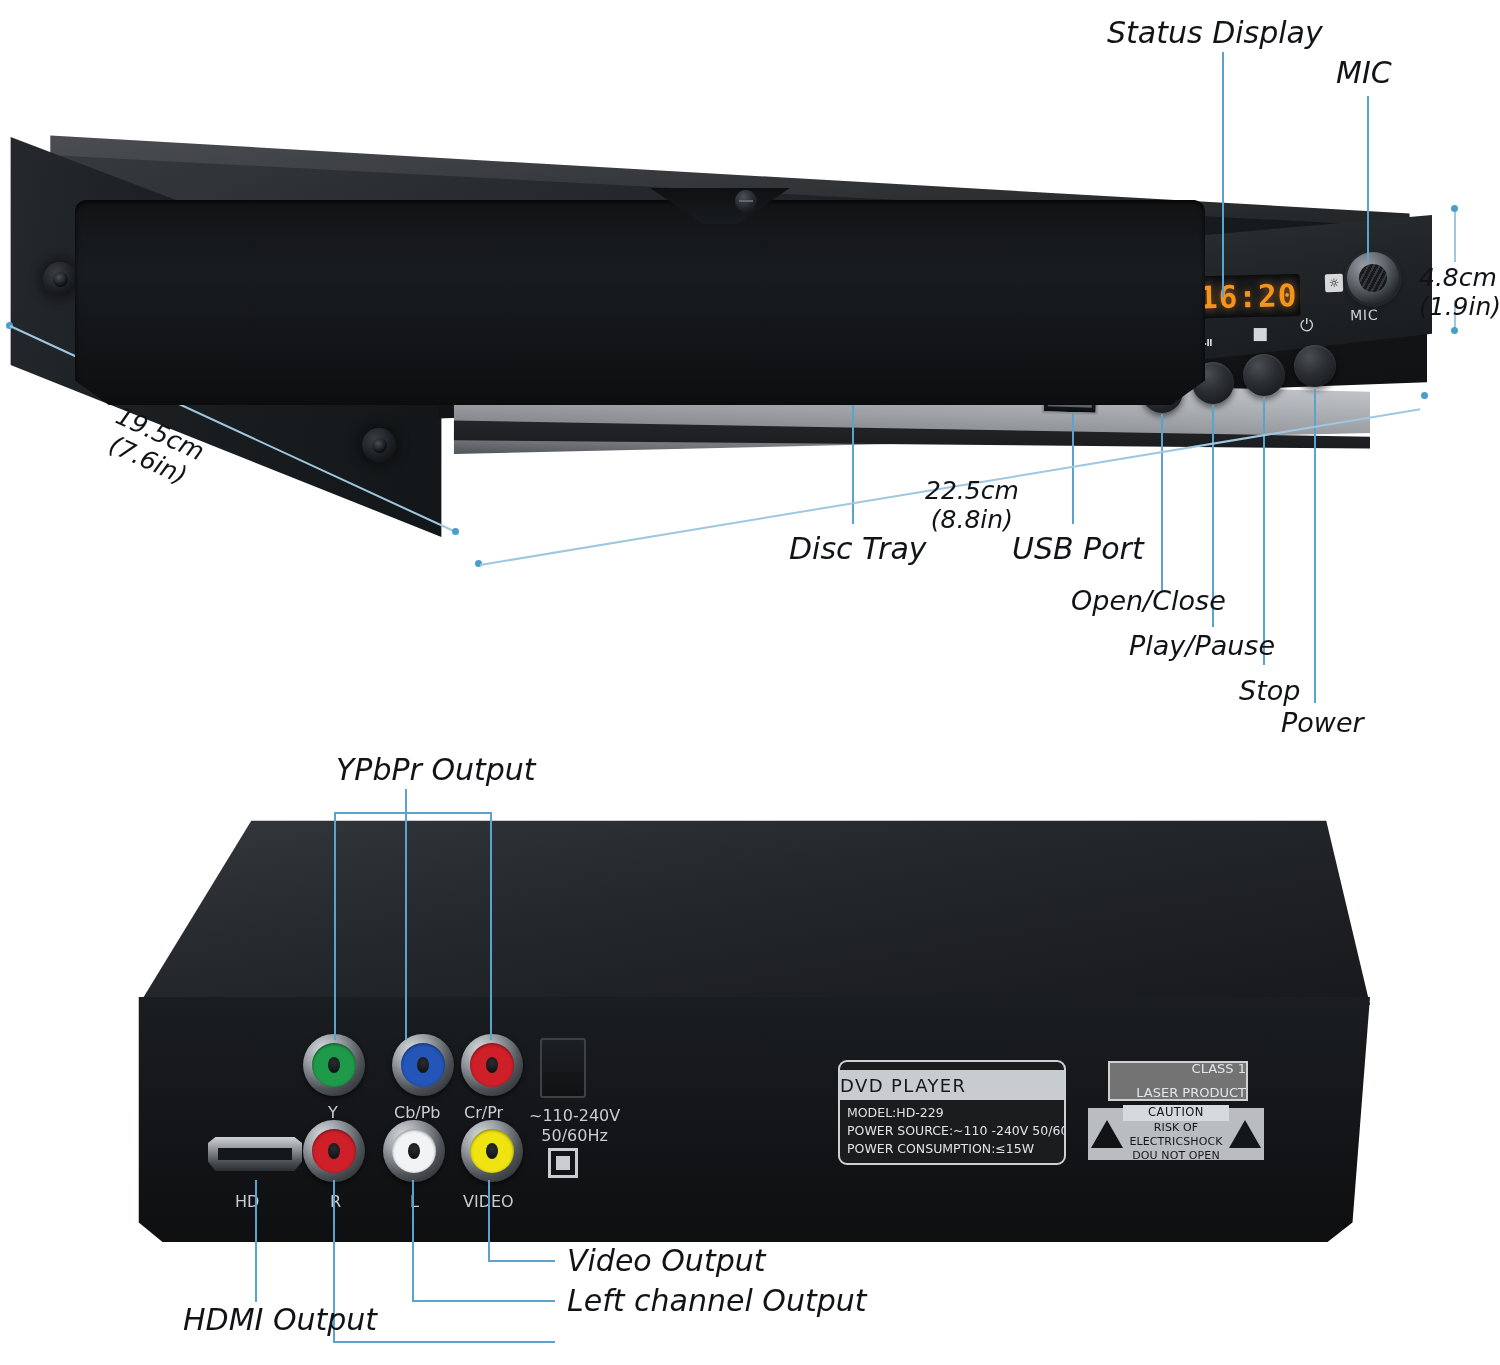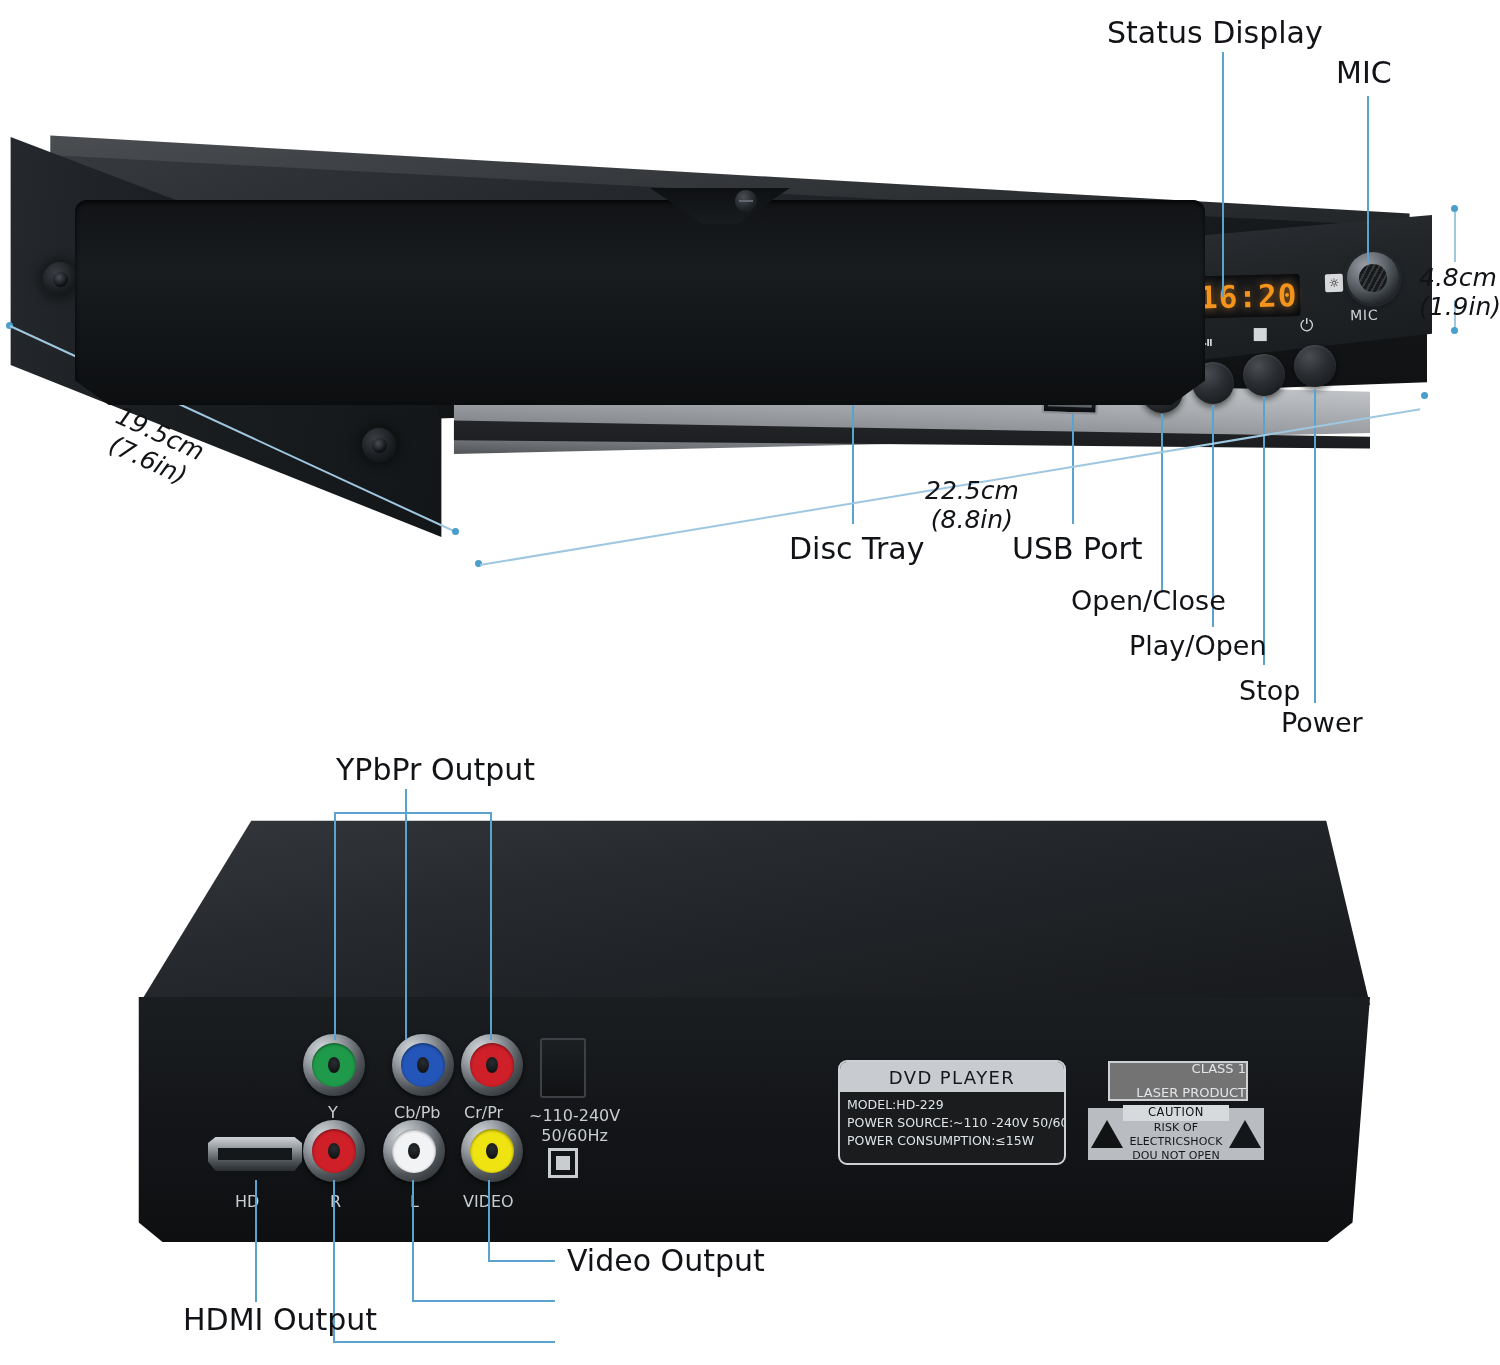--- a/index.html
+++ b/index.html
@@ -11,20 +11,21 @@
     width: 1500px; height: 1365px;
     position: relative; overflow: hidden;
     font-family: "DejaVu Sans", sans-serif;
   }
   .stage { position: absolute; inset: 0; }
 
   
   .callout {
     position: absolute;
     font-family: "DejaVu Sans", sans-serif;
+    font-style: italic;
     color: #111316;
     white-space: nowrap;
     line-height: 1;
   }
   .c-lg { font-size: 30px; }
   .c-md { font-size: 27px; }
 
   .dim {
     position: absolute;
     font-family: "DejaVu Sans", sans-serif;
@@ -282,23 +283,24 @@
     background: #c9cdd0;
   }
 
   
   .spec-plate {
     position: absolute; left: 838px; top: 1060px; width: 228px; height: 105px;
     background: #1a1c1e; border: 2px solid #cdd1d4; border-radius: 9px;
     overflow: hidden;
   }
   .spec-title {
-    background: #c8ccd0; color: #16181a; text-align: center;
+    background: #c8ccd0; color: #16181a; text-align: left;
     font-size: 18px; letter-spacing: 1.4px; padding: 5px 0 4px;
     font-family: "DejaVu Sans", sans-serif;
+    margin-top: 8px;
   }
   .spec-lines { padding: 4px 7px 0; }
   .spec-lines div {
     color: #dfe3e6; font-size: 12.5px; line-height: 1.42; white-space: nowrap;
     font-family: "DejaVu Sans", sans-serif;
   }
   .laser-box {
     position: absolute; left: 1108px; top: 1061px; width: 140px; height: 40px;
     background: #737373; border: 2px solid #cdd1d4;
     display: flex; flex-direction: column; align-items: flex-end; justify-content: center; gap: 8px;
@@ -391,21 +393,21 @@
   <div class="lead lead-v" style="left:1161px; top:414px; height:177px;"></div>
   <div class="lead lead-v" style="left:1212px; top:405px; height:222px;"></div>
   <div class="lead lead-v" style="left:1263px; top:397px; height:268px;"></div>
   <div class="lead lead-v" style="left:1314px; top:389px; height:314px;"></div>
 
   <div class="callout c-lg" style="left:1107px; top:18px;">Status Display</div>
   <div class="callout c-lg" style="left:1336px; top:58px;">MIC</div>
   <div class="callout c-lg" style="left:789px;  top:534px;">Disc Tray</div>
   <div class="callout c-lg" style="left:1012px; top:534px;">USB Port</div>
   <div class="callout c-md" style="left:1071px; top:587px;">Open/Close</div>
-  <div class="callout c-md" style="left:1129px; top:632px;">Play/Open</div>
+  <div class="callout c-md" style="left:1129px; top:632px;">Play/Pause</div>
   <div class="callout c-md" style="left:1239px; top:677px;">Stop</div>
   <div class="callout c-md" style="left:1281px; top:709px;">Power</div>
 
   <div class="dot" style="left:6px; top:322px;"></div>
   <div class="dimline" style="left:10px; top:325px; width:490px; height:2px; transform:rotate(24.8deg); transform-origin:left center;"></div>
   <div class="dot" style="left:452px; top:528px;"></div>
   <div class="dim" style="left:123px; top:402px; transform:rotate(24.5deg); transform-origin:left top;">
     <span>19.5cm</span><br>
     <span>(7.6in)</span>
   </div>
@@ -518,15 +520,16 @@
   <div class="lead lead-h" style="left:333px; top:1341px; width:222px;"></div>
 
   <div class="lead lead-v" style="left:412px; top:1180px; height:122px;"></div>
   <div class="lead lead-h" style="left:412px; top:1300px; width:143px;"></div>
 
   <div class="lead lead-v" style="left:488px; top:1180px; height:82px;"></div>
   <div class="lead lead-h" style="left:488px; top:1260px; width:67px;"></div>
 
   <div class="callout c-lg" style="left:336px;  top:755px;">YPbPr Output</div>
   <div class="callout c-lg" style="left:172px;  top:1305px;margin-left:11px;">HDMI Output</div>
+  <div class="callout c-lg" style="left:567px;  top:1286px;">Left channel Output</div>
   <div class="callout c-lg" style="left:567px;  top:1246px;">Video Output</div>
 
 </div>
 
 </body></html>

